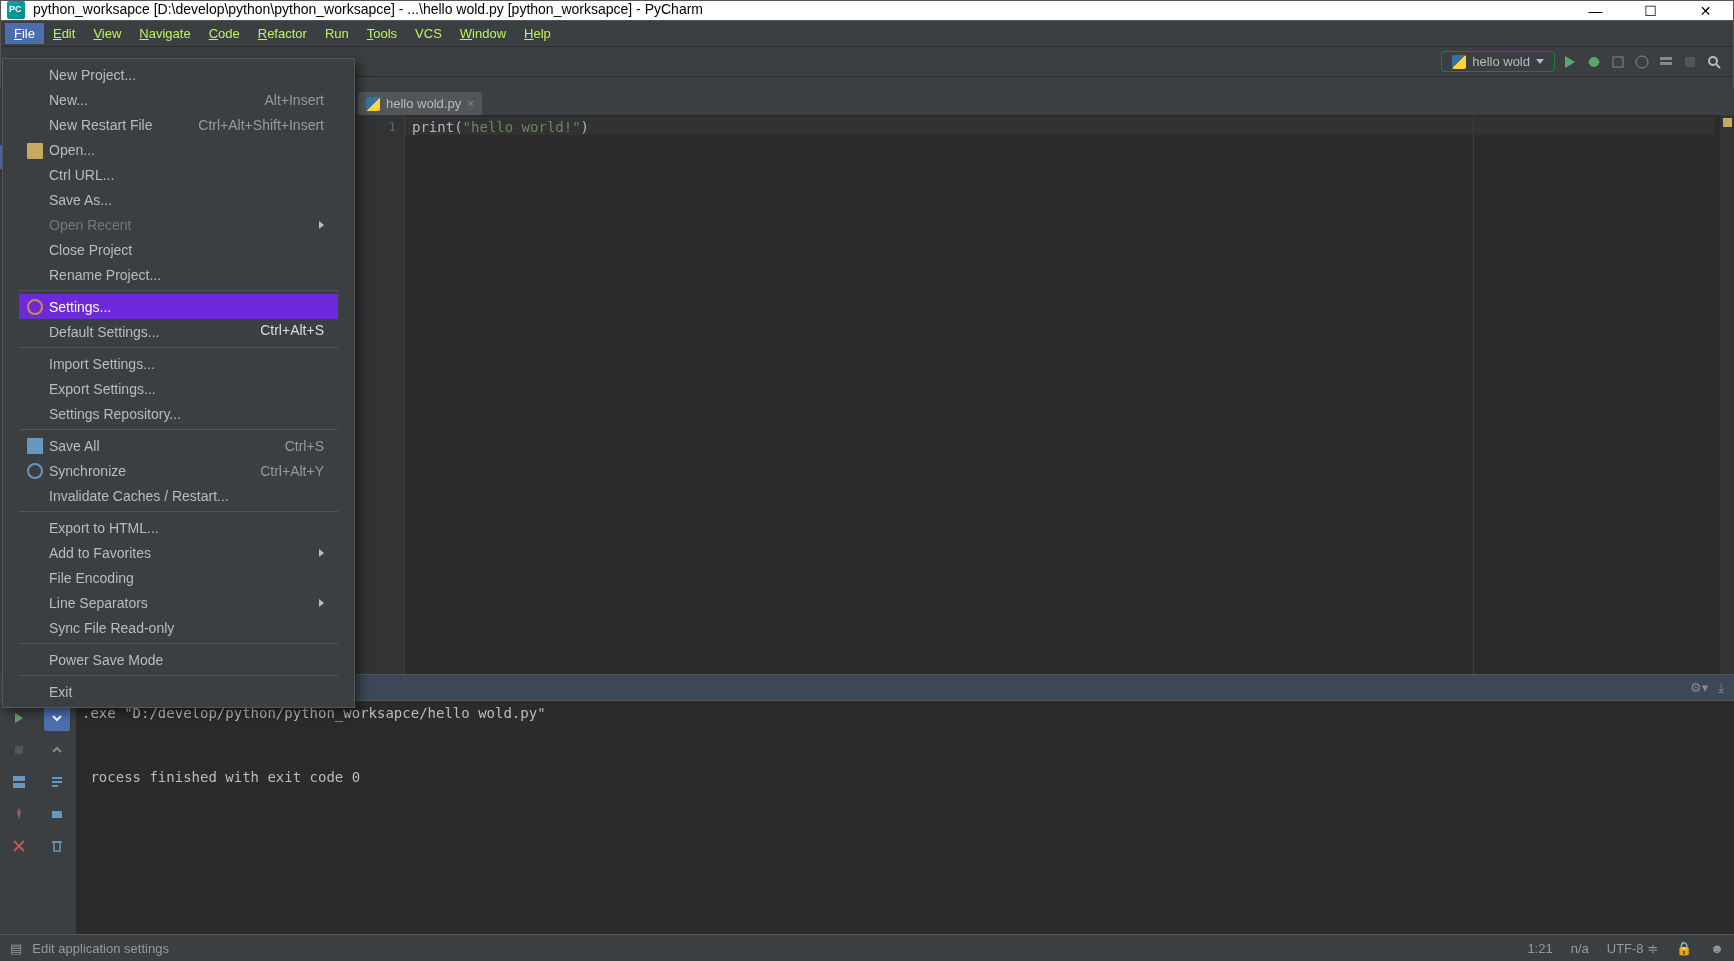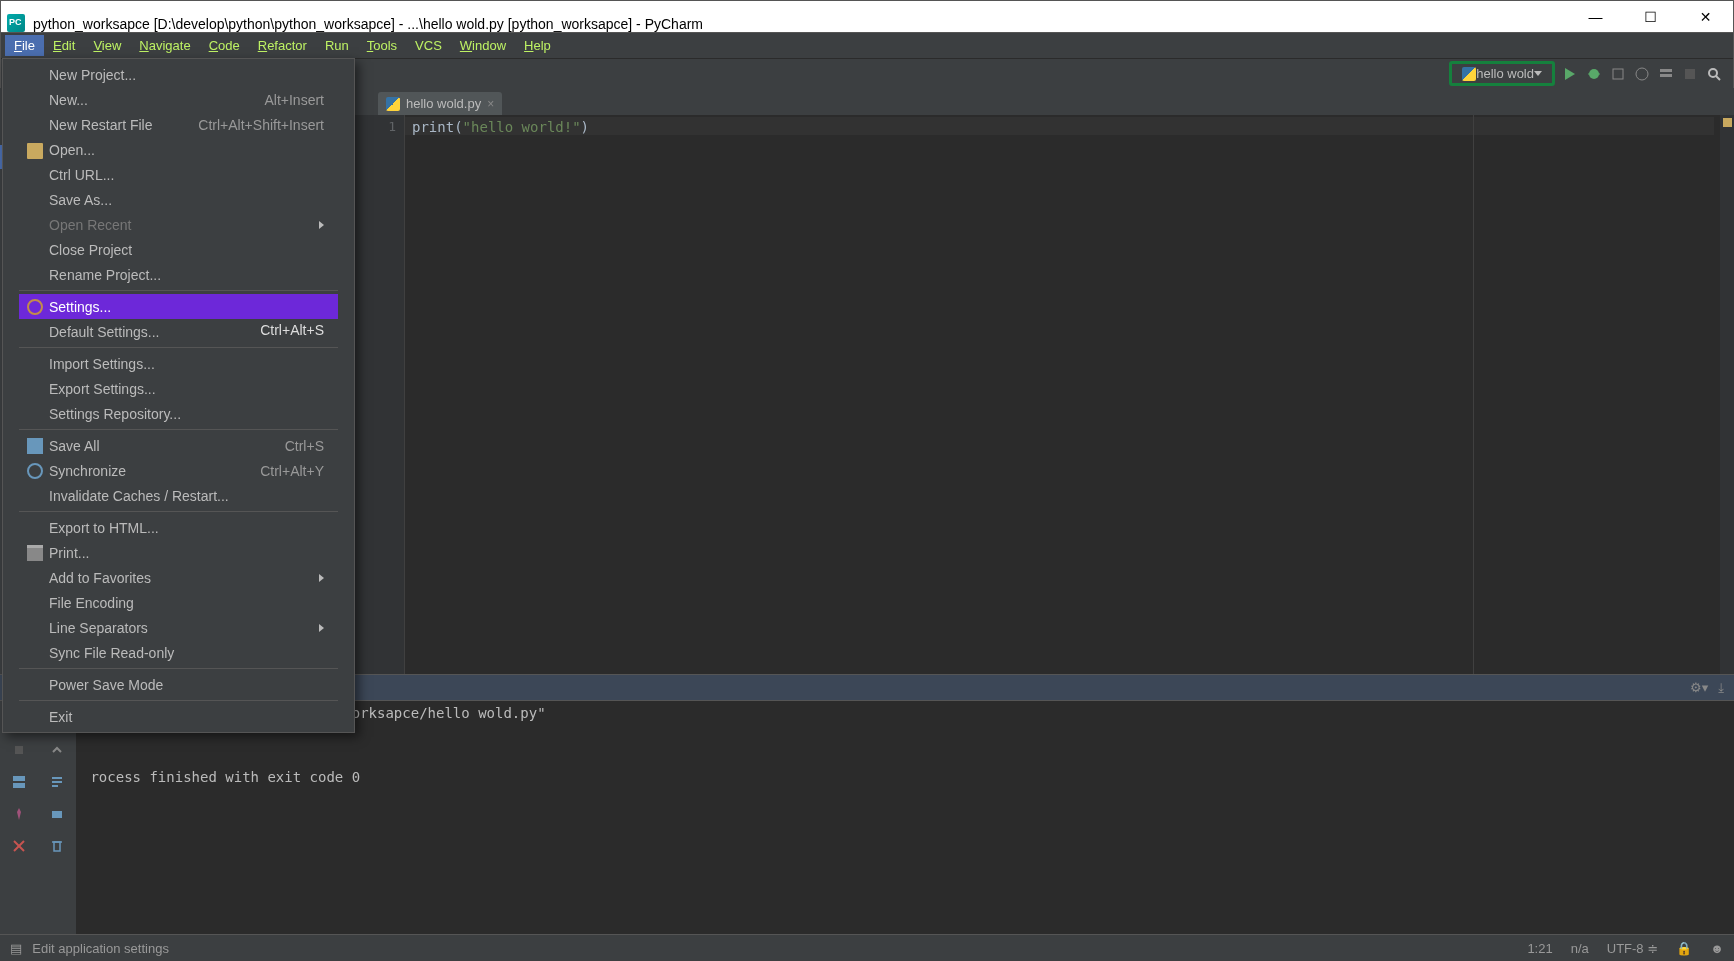--- a/index.html
+++ b/index.html
@@ -9,25 +9,25 @@
   color: #bbbbbb;
   background: #3c3f41;
   width: 1734px;
   height: 961px;
   overflow: hidden;
   border: 1px solid #555;
 }
 
 
 .titlebar {
-  height: 32px;
+  height: 20px;
   background: #ffffff;
   color: #000;
   display: flex;
-  align-items: flex-end;
+  align-items: flex-start;
   padding-left: 6px;
   font-size: 14px;
   border-bottom: 1px solid #555;
 }
 .titlebar .app-icon {
   width: 18px; height: 18px;
   background: linear-gradient(135deg,#0aa 0%,#088 100%);
   margin-right: 8px;
   border-radius: 2px;
   position: relative;
@@ -85,21 +85,22 @@
 .toolbar2 .right-tools {
   margin-left: auto;
   display: flex;
   align-items: center;
   gap: 6px;
   padding-right: 10px;
 }
 .run-config {
   display: flex;
   align-items: center;
-  border: 3px solid #15803d;
+  gap: 6px;
+  border: 1px solid #15803d;
   background: #3c3f41;
   padding: 2px 10px;
   border-radius: 3px;
 }
 .py-icon {
   width: 14px; height: 14px;
   background: linear-gradient(135deg,#3572A5 50%,#FFD43B 50%);
   border-radius: 2px;
 }
 .tri-down {
@@ -201,21 +202,21 @@
   font-size:13px;
 }
 
 
 .editorwrap { flex:1; background:#2b2b2b; display:flex; flex-direction:column; border-left:1px solid #555;}
 .edtabs {
   height:27px;
   background:#3c3f41;
   display:flex;
   align-items:flex-end;
-  padding-left:24px;
+  padding-left:4px;
 }
 .edtab {
   background:#515658;
   border-top-left-radius:3px; border-top-right-radius:3px;
   padding:4px 8px;
   display:flex;align-items:center;gap:6px;
   font-size:13px;
   color:#bbb;
 }
 .edtab .close-x { color:#888; font-size:12px;}
@@ -448,24 +449,20 @@
       <span class="di-icon sync-ic"></span>
       <span>Synchronize</span>
       <span class="shortcut">Ctrl+Alt+Y</span>
     </div>
     <div class="ditem">
       <span>Invalidate Caches / Restart...</span>
     </div>
     <div class="sep"></div>
     <div class="ditem">
       <span>Export to HTML...</span>
-    </div>
-    <div class="ditem">
-      <span class="di-icon print-ic"></span>
-      <span>Print...</span>
     </div>
     <div class="ditem">
       <span>Add to Favorites</span>
       <span class="arrow-r"></span>
     </div>
     <div class="ditem">
       <span>File Encoding</span>
     </div>
     <div class="ditem">
       <span>Line Separators</span>

